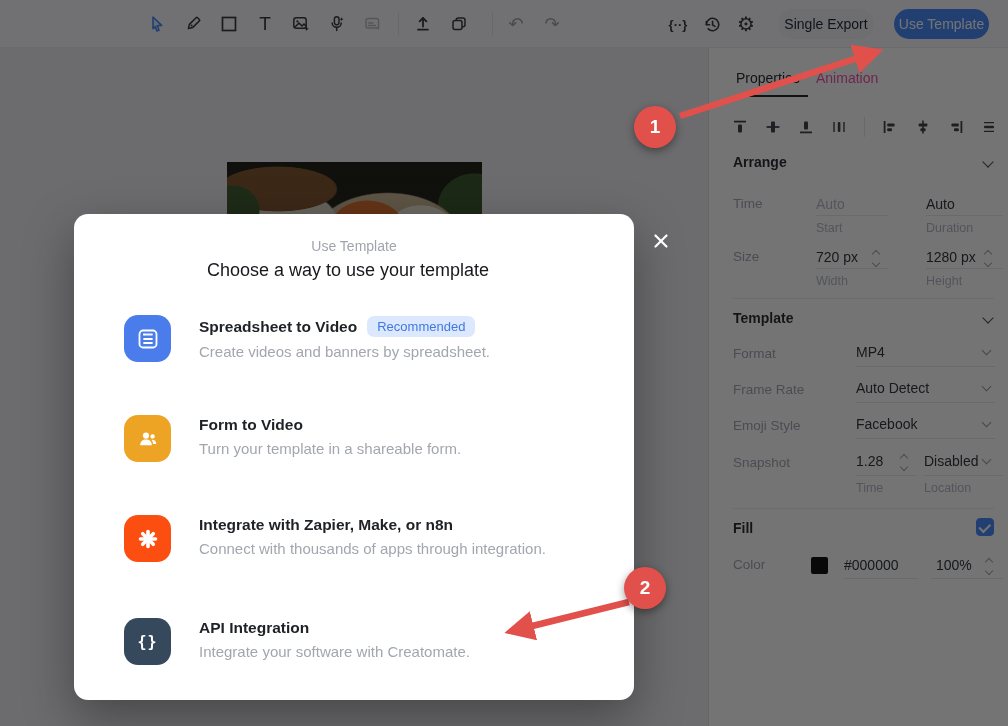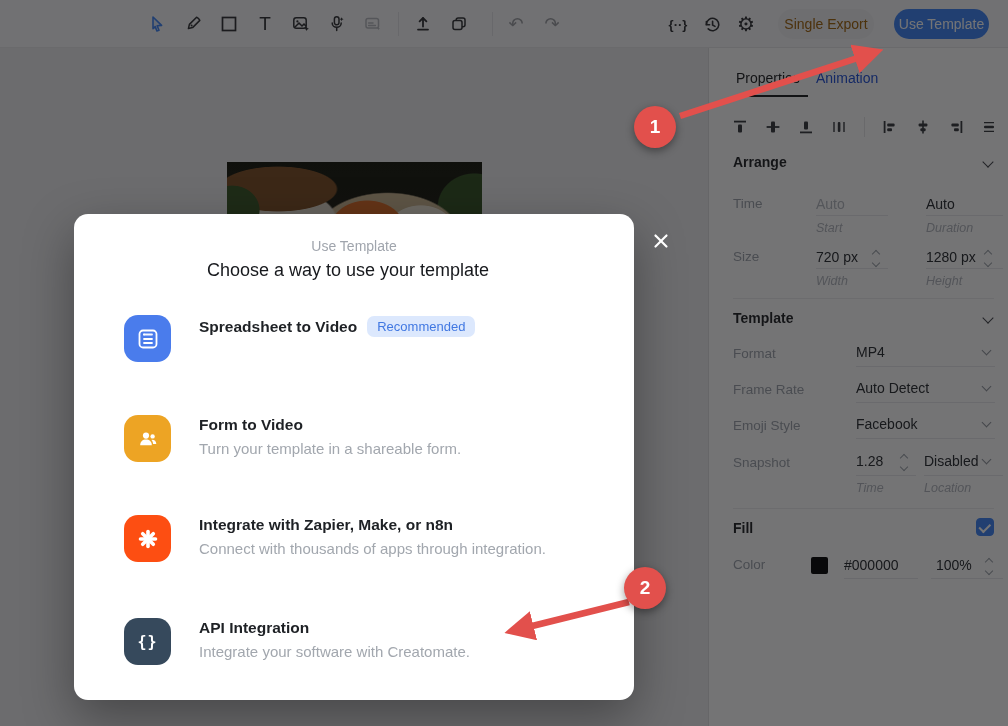--- a/index.html
+++ b/index.html
@@ -8,52 +8,52 @@
   .screen { position:relative; width:1008px; height:726px; background:#ececee; overflow:hidden; }
 
   
   .toolbar { position:absolute; left:0; top:0; width:1008px; height:48px; background:#f8f8f9; border-bottom:1px solid #e6e6e9; z-index:1; }
   .tbtn { width:32px; height:32px; border-radius:8px; display:flex; align-items:center; justify-content:center; color:#2b2d31; }
   .tbtn.dis { color:#b6b8be; }
   .tgroup { position:absolute; top:8px; display:flex; gap:4px; }
   .tsep { position:absolute; top:12px; width:1px; height:24px; background:#e2e2e6; }
   .uni { font-size:18px; line-height:1; color:#9b9da3; }
   .pill { position:absolute; top:9px; height:30px; border-radius:15px; display:flex; align-items:center; justify-content:center; font-size:14px; font-weight:500; }
-  .pill.ghost { left:778px; width:96px; background:#f0f0f3; color:#a16207; }
+  .pill.ghost { left:778px; width:96px; background:#f0f0f3; color:#0f172a; }
   .pill.primary { left:894px; width:95px; background:var(--accent,#3b82f6); color:#fff; }
 
   
   .canvas { position:absolute; left:0; top:48px; width:708px; height:678px; background:#ececee; z-index:1; }
   .artwork { position:absolute; left:227px; top:114px; width:255px; height:60px; overflow:hidden;
     background-color:#12140c;
     background-image:
       radial-gradient(ellipse 45px 40px at 2% 80%, #33511f 0 60%, transparent 62%),
       radial-gradient(ellipse 100px 38px at 20% 45%, #7b4a1f 0 58%, transparent 60%),
       radial-gradient(ellipse 120px 55px at 14% 95%, #ddd6c8 0 60%, transparent 62%),
       radial-gradient(ellipse 60px 45px at 55% 110%, #d9681f 0 60%, transparent 62%),
       radial-gradient(ellipse 55px 42px at 76% 115%, #ece5d3 0 60%, transparent 62%),
       radial-gradient(ellipse 115px 70px at 63% 125%, #c9b28e 0 62%, transparent 64%),
       radial-gradient(ellipse 60px 55px at 97% 75%, #2f4d1e 0 60%, transparent 62%),
       linear-gradient(#101207,#15170c);
   }
 
   
   .sidebar { position:absolute; left:708px; top:48px; width:300px; height:678px; background:#ffffff; border-left:1px solid #dddde1; z-index:1; }
   .sidebar .abs { position:absolute; }
-  .tab { font-size:14px; color:#1d4ed8; }
+  .tab { font-size:14px; color:#ec4899; }
   .tab.active { color:#17181b; font-weight:500; }
   .tab-underline { position:absolute; left:27px; top:47px; width:72px; height:2px; background:#17181b; }
   .alignrow { position:absolute; left:18px; top:66px; display:flex; gap:7px; align-items:center; }
   .abtn { width:26px; height:26px; display:flex; align-items:center; justify-content:center; color:#33363b; }
   .asep { width:1px; height:20px; background:#e4e4e8; margin:0 5px; }
   .sec-title { font-size:14px; font-weight:700; color:#1b1d21; }
   .lbl { font-size:13.5px; color:#9ba1aa; }
   .val { font-size:14px; color:#23262b; }
   .ph  { font-size:14px; color:#b3b7bf; }
-  .sub { font-size:12.5px; color:#b0b4bc;font-style:italic; }
+  .sub { font-size:12.5px; color:#b0b4bc; }
   .uline { position:absolute; height:1px; background:#e7e8eb; }
   .chev { width:7px; height:7px; border-right:1.6px solid #8e939b; border-bottom:1.6px solid #8e939b; transform:rotate(45deg); display:inline-block; }
   .chev.dark { border-color:#3c3f45; width:8px; height:8px; }
   .stepper { display:flex; flex-direction:column; gap:3px; align-items:center; }
   .stepper i { width:6px; height:6px; border-right:1.5px solid #9aa0a8; border-bottom:1.5px solid #9aa0a8; display:block; }
   .stepper .up { transform:rotate(-135deg); }
   .stepper .dn { transform:rotate(45deg); }
   .divline { position:absolute; left:24px; right:14px; height:1px; background:#ececef; }
   .checkbox { position:absolute; width:18px; height:18px; border-radius:4px; border:1.5px solid #c3c6cc; background:#fff; display:flex; align-items:center; justify-content:center; }
   .checkbox.on { background:var(--accent,#3b82f6); border-color:var(--accent,#3b82f6); }
@@ -346,20 +346,21 @@
             <rect x="3.5" y="3.5" width="17" height="17" rx="3.5"></rect>
             <path d="M8 7.5 H8.01 M8 12 H16 M8 16 H16" stroke-linecap="round"></path>
             <path d="M8 7.5 H16" stroke-linecap="round" opacity="0.95"></path>
           </svg>
       </div>
       <div class="opt-text">
         <div class="opt-title-row">
           <span class="opt-title">Spreadsheet to Video</span>
           <span class="badge">Recommended</span>
         </div>
+        <span class="opt-desc">Create videos and banners by spreadsheet.</span>
       </div>
     </div>
 
     <div class="opt" style="top:201px;">
       <div class="opt-icon" style="background-color: rgb(237, 164, 36);">
         <svg width="26" height="26" viewBox="0 0 26 26" fill="#fff">
             <circle cx="11" cy="9.6" r="3.1"></circle>
             <path d="M5.2 19.2 c0-3.6 2.5-5.6 5.8-5.6 s5.8 2 5.8 5.6 Z"></path>
             <circle cx="17.6" cy="10.4" r="2.2"></circle>
             <path d="M17 13.8 c2.6 0 4.3 1.5 4.3 4.2 h-3.2 c-0.2-1.8-0.6-3.1-1.7-4 Z"></path>

